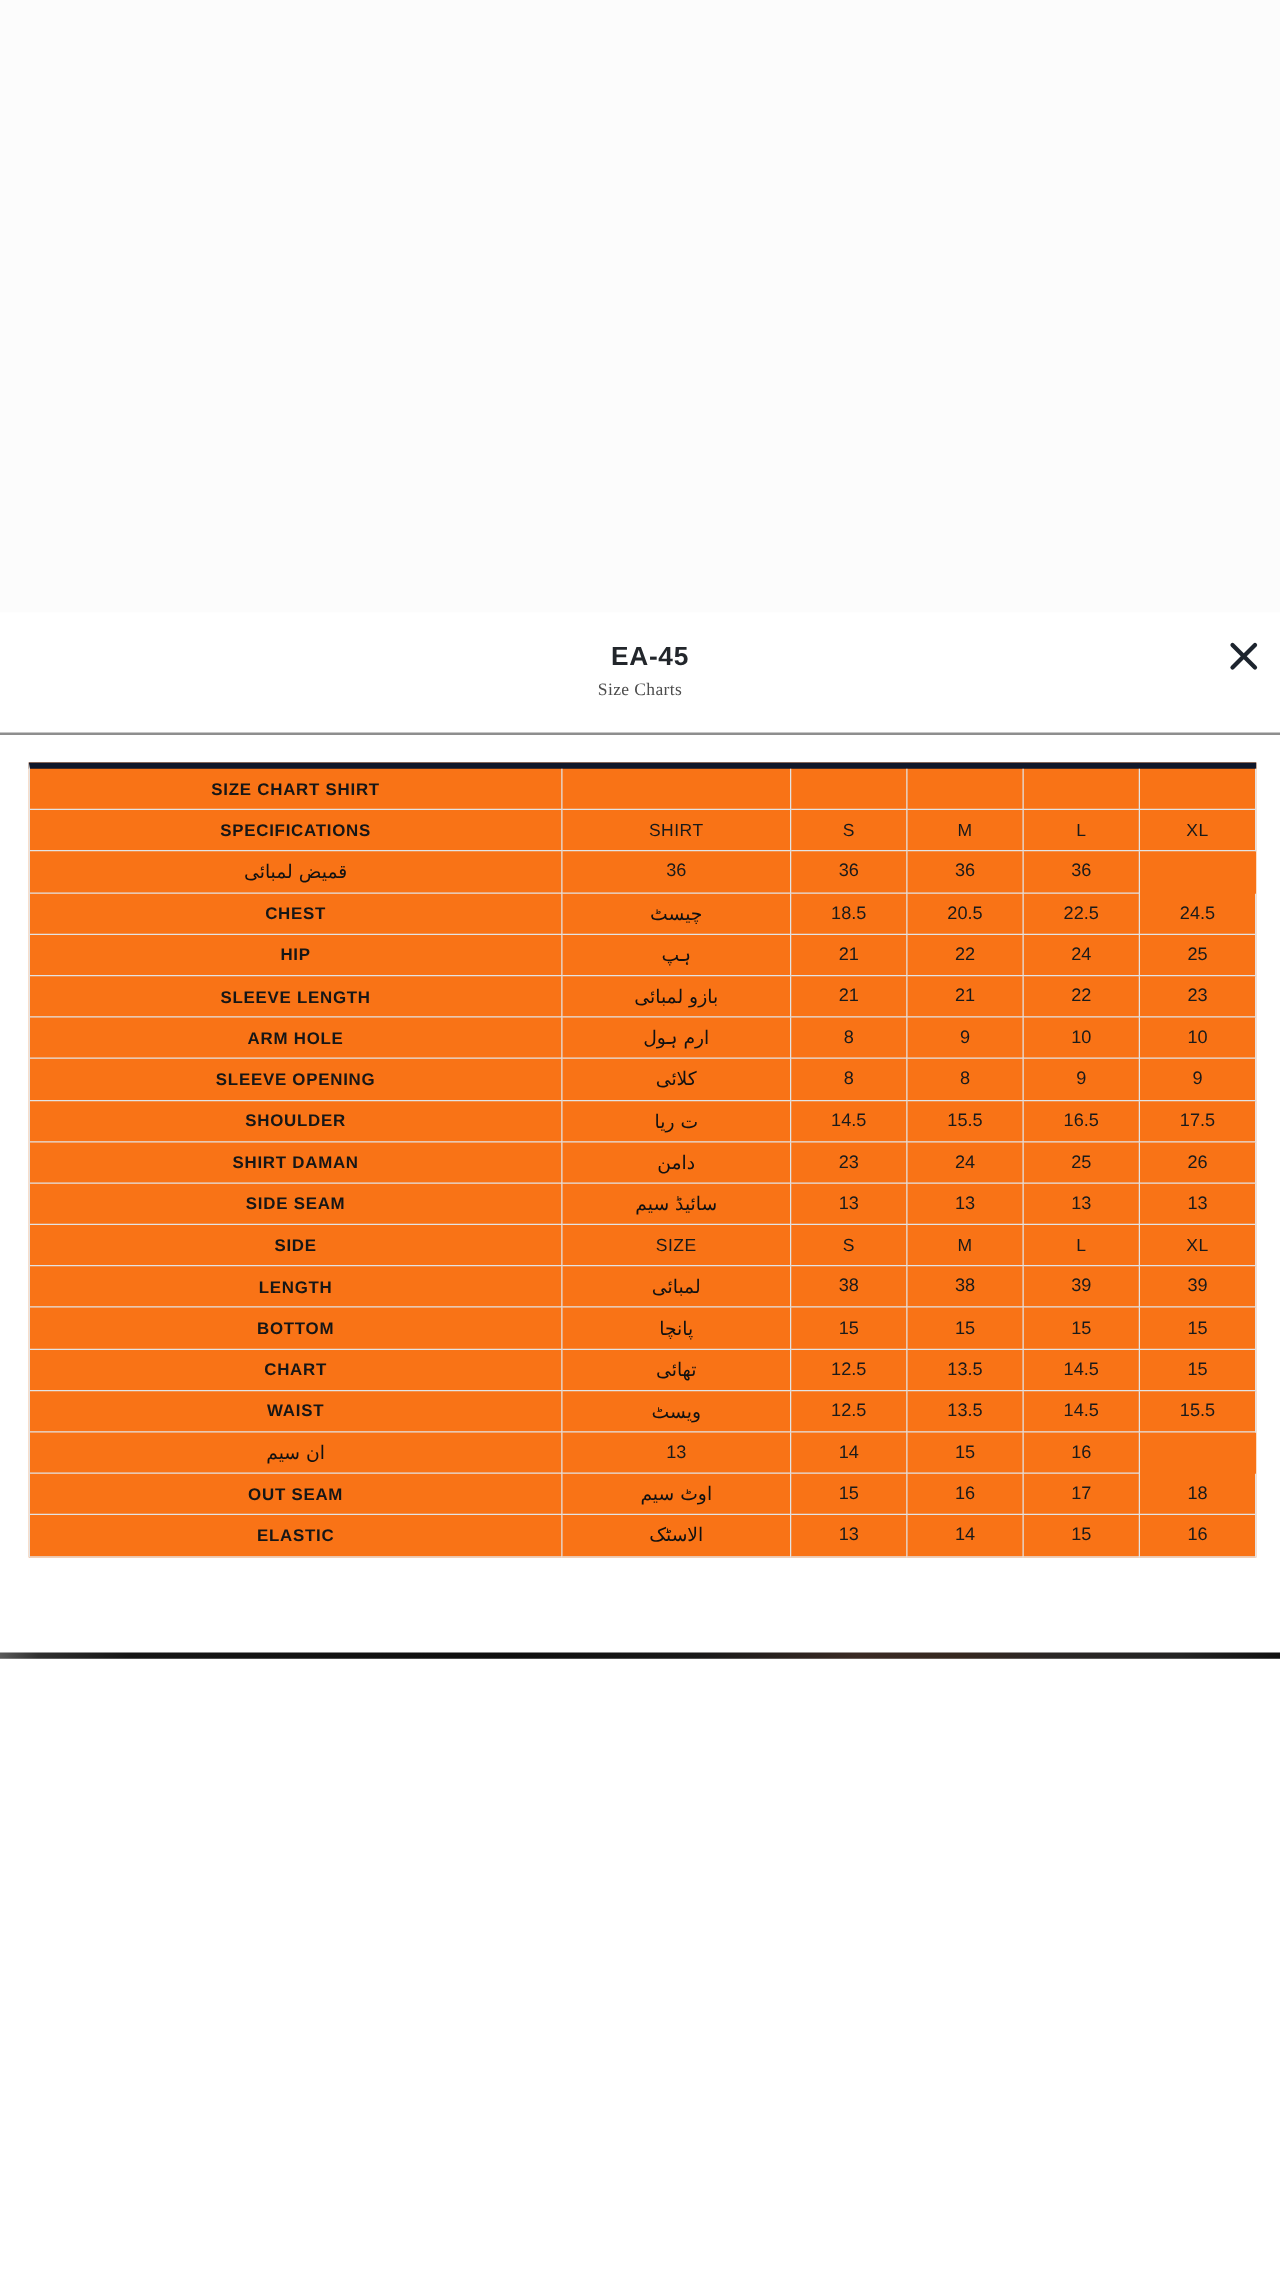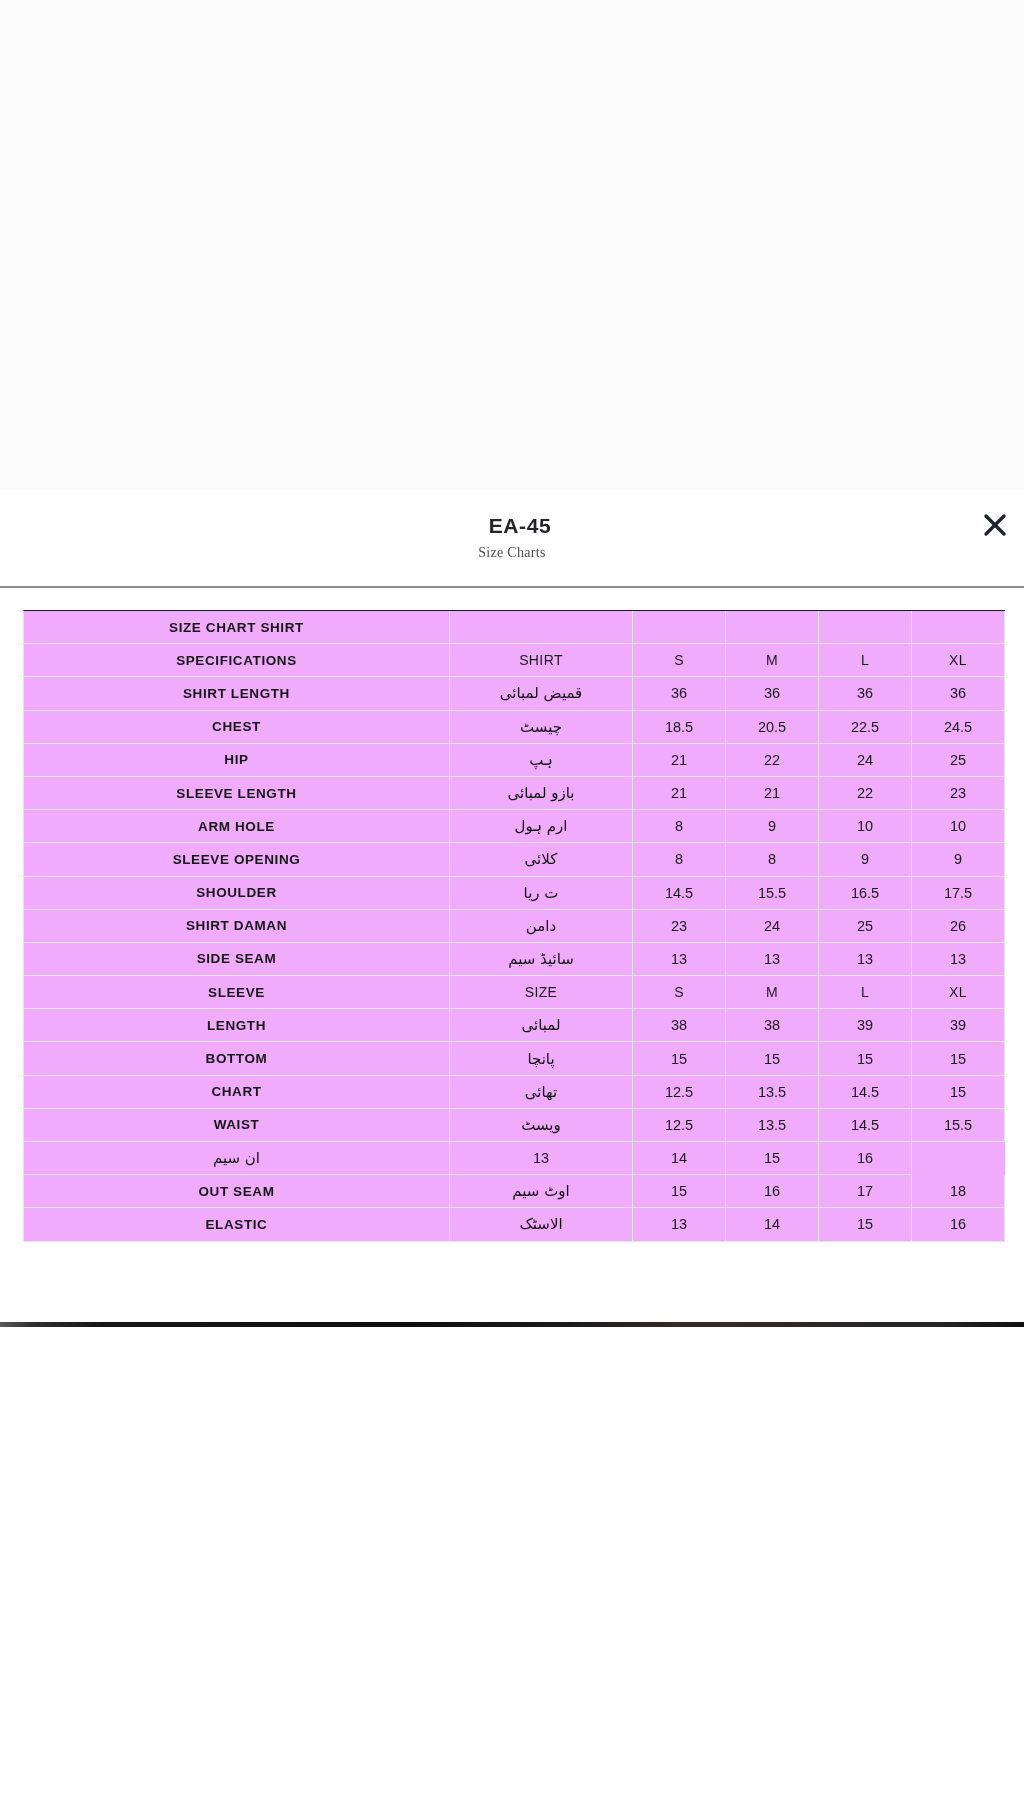--- a/index.html
+++ b/index.html
@@ -28,22 +28,22 @@
     margin-top:7px;
     font-size:14px;color:#4d4d4d;letter-spacing:0.3px;font-family:Liberation Serif, serif;
   }
   .close-btn{
     position:absolute;right:6px;top:12px;width:46px;height:46px;
     background:transparent;border:none;cursor:pointer;
     display:flex;align-items:center;justify-content:center;padding:0;
   }
   .table{
     position:absolute;left:23px;top:610px;width:981px;
-    border-top:1px solid #0f172a;border-left:1px solid #e3e3e3;
-    background:#f0abfc;
+    border-top:5px solid #0f172a;border-left:1px solid #e3e3e3;
+    background:#f97316;
   }
   .t-row{
     display:grid;
     grid-template-columns:426px 183px 1fr 1fr 1fr 1fr;
     height:33.2px;
   }
   .cell{
     border-right:1px solid #e3e3e3;border-bottom:1px solid #e3e3e3;
     display:flex;align-items:center;justify-content:center;
     overflow:visible;color:#1a1a1a;
@@ -98,21 +98,20 @@
     </div>
     <div class="t-row">
       <div class="cell c-label">SPECIFICATIONS</div>
       <div class="cell c-head">SHIRT</div>
       <div class="cell c-head">S</div>
       <div class="cell c-head">M</div>
       <div class="cell c-head">L</div>
       <div class="cell c-head">XL</div>
     </div>
     <div class="t-row">
-      <div class="cell c-label">SHIRT LENGTH</div>
       <div class="cell c-urdu">قمیض لمبائی</div>
       <div class="cell c-num">36</div>
       <div class="cell c-num">36</div>
       <div class="cell c-num">36</div>
       <div class="cell c-num">36</div>
     </div>
     <div class="t-row">
       <div class="cell c-label">CHEST</div>
       <div class="cell c-urdu">چیسٹ</div>
       <div class="cell c-num">18.5</div>
@@ -170,21 +169,21 @@
     </div>
     <div class="t-row">
       <div class="cell c-label">SIDE SEAM</div>
       <div class="cell c-urdu">سائیڈ سیم</div>
       <div class="cell c-num">13</div>
       <div class="cell c-num">13</div>
       <div class="cell c-num">13</div>
       <div class="cell c-num">13</div>
     </div>
     <div class="t-row">
-      <div class="cell c-label">SLEEVE</div>
+      <div class="cell c-label">SIDE</div>
       <div class="cell c-head">SIZE</div>
       <div class="cell c-head">S</div>
       <div class="cell c-head">M</div>
       <div class="cell c-head">L</div>
       <div class="cell c-head">XL</div>
     </div>
     <div class="t-row">
       <div class="cell c-label">LENGTH</div>
       <div class="cell c-urdu">لمبائی</div>
       <div class="cell c-num">38</div>

